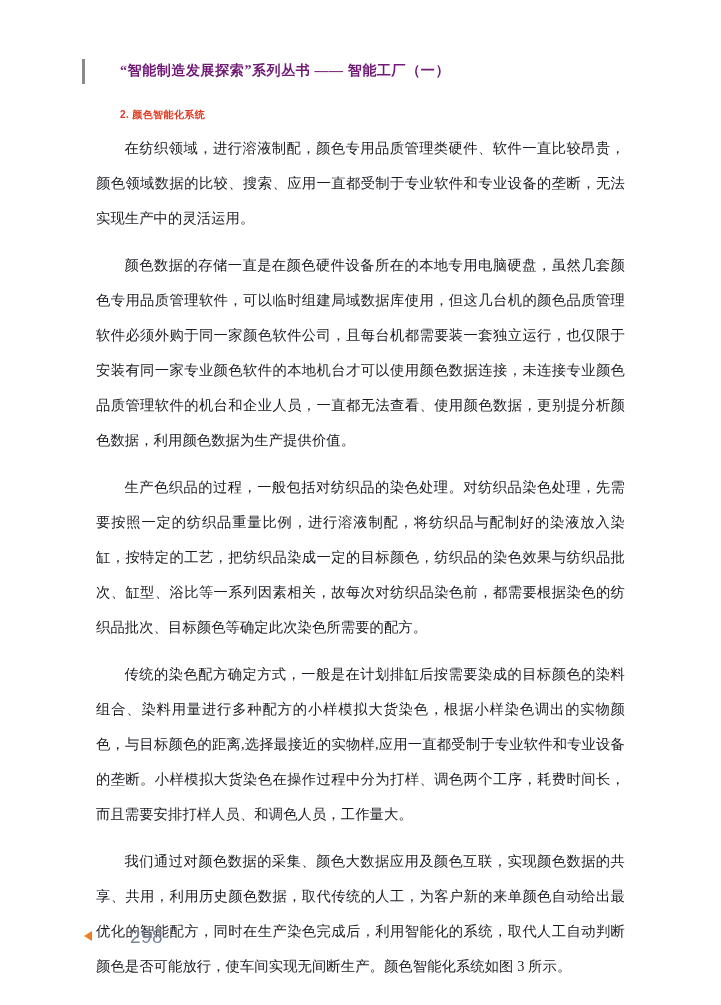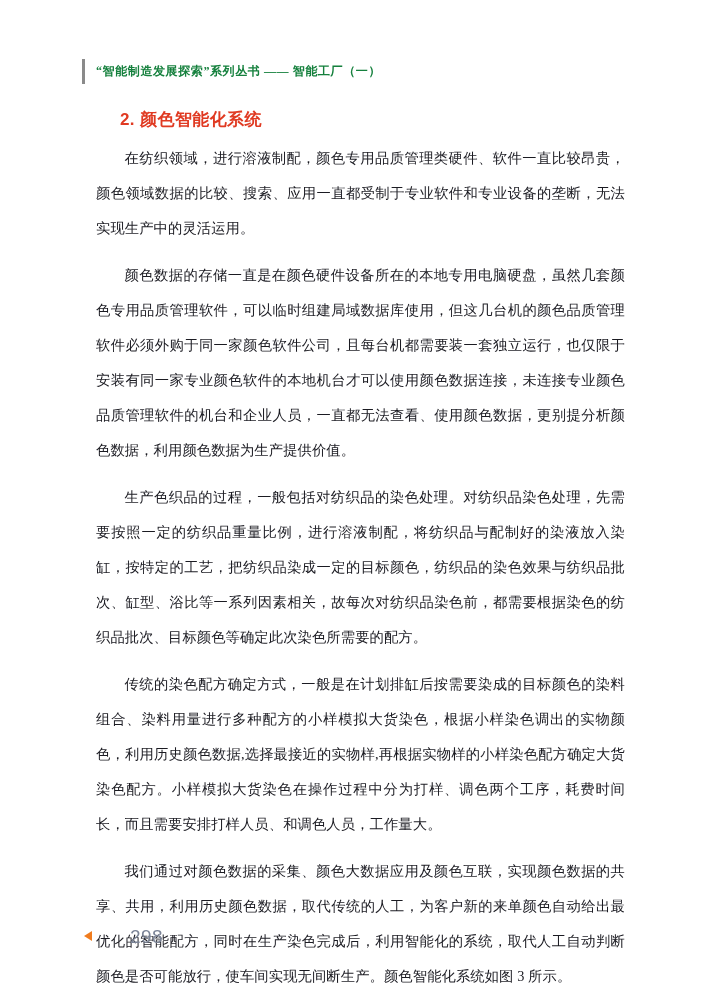--- a/index.html
+++ b/index.html
@@ -32,39 +32,40 @@
     height: 26px;
   }
   .head-rule {
     width: 3px;
     height: 25px;
     background: #8a8a8a;
     flex: none;
   }
   .head-title {
     font-family: "Liberation Serif", "DejaVu Serif", serif;
-    font-size: 12px;
+    font-size: 14px;
     font-weight: 700;
-    color: #15803d;
+    color: #701a75;
     letter-spacing: 0.6px;
     white-space: nowrap;
     line-height: 1;
+    margin-left: 24px;
   }
 
   
   .content {
     position: absolute;
     left: 96px;
     top: 108px;
     width: 529px;
   }
 
   h2.section-heading {
     font-family: "Liberation Sans", "DejaVu Sans", sans-serif;
-    font-size: 17px;
+    font-size: 10px;
     font-weight: 700;
     color: #e03a22;
     margin: 0;
     padding: 0 0 0 24px;
     line-height: 1.4;
     letter-spacing: 0.4px;
   }
   h2.section-heading.first { margin-top: 0; }
 
   p.body-para {
@@ -122,21 +123,21 @@
   <div class="content">
 
     <h2 class="section-heading first">2. 颜色智能化系统</h2>
 
     <p class="body-para gap-after-heading">在纺织领域，进行溶液制配，颜色专用品质管理类硬件、软件一直比较昂贵，颜色领域数据的比较、搜索、应用一直都受制于专业软件和专业设备的垄断，无法实现生产中的灵活运用。</p>
 
     <p class="body-para">颜色数据的存储一直是在颜色硬件设备所在的本地专用电脑硬盘，虽然几套颜色专用品质管理软件，可以临时组建局域数据库使用，但这几台机的颜色品质管理软件必须外购于同一家颜色软件公司，且每台机都需要装一套独立运行，也仅限于安装有同一家专业颜色软件的本地机台才可以使用颜色数据连接，未连接专业颜色品质管理软件的机台和企业人员，一直都无法查看、使用颜色数据，更别提分析颜色数据，利用颜色数据为生产提供价值。</p>
 
     <p class="body-para">生产色织品的过程，一般包括对纺织品的染色处理。对纺织品染色处理，先需要按照一定的纺织品重量比例，进行溶液制配，将纺织品与配制好的染液放入染缸，按特定的工艺，把纺织品染成一定的目标颜色，纺织品的染色效果与纺织品批次、缸型、浴比等一系列因素相关，故每次对纺织品染色前，都需要根据染色的纺织品批次、目标颜色等确定此次染色所需要的配方。</p>
 
-    <p class="body-para">传统的染色配方确定方式，一般是在计划排缸后按需要染成的目标颜色的染料组合、染料用量进行多种配方的小样模拟大货染色，根据小样染色调出的实物颜色，利用历史颜色数据,选择最接近的实物样,再根据实物样的小样染色配方确定大货染色配方。小样模拟大货染色在操作过程中分为打样、调色两个工序，耗费时间长，而且需要安排打样人员、和调色人员，工作量大。</p>
+    <p class="body-para">传统的染色配方确定方式，一般是在计划排缸后按需要染成的目标颜色的染料组合、染料用量进行多种配方的小样模拟大货染色，根据小样染色调出的实物颜色，与目标颜色的距离,选择最接近的实物样,应用一直都受制于专业软件和专业设备的垄断。小样模拟大货染色在操作过程中分为打样、调色两个工序，耗费时间长，而且需要安排打样人员、和调色人员，工作量大。</p>
 
     <p class="body-para">我们通过对颜色数据的采集、颜色大数据应用及颜色互联，实现颜色数据的共享、共用，利用历史颜色数据，取代传统的人工，为客户新的来单颜色自动给出最优化的智能配方，同时在生产染色完成后，利用智能化的系统，取代人工自动判断颜色是否可能放行，使车间实现无间断生产。颜色智能化系统如图 3 所示。</p>
 
   </div>
 
   <div class="folio">
     <span class="folio-arrow"></span>
     <span class="folio-number">298</span>
   </div>
 

